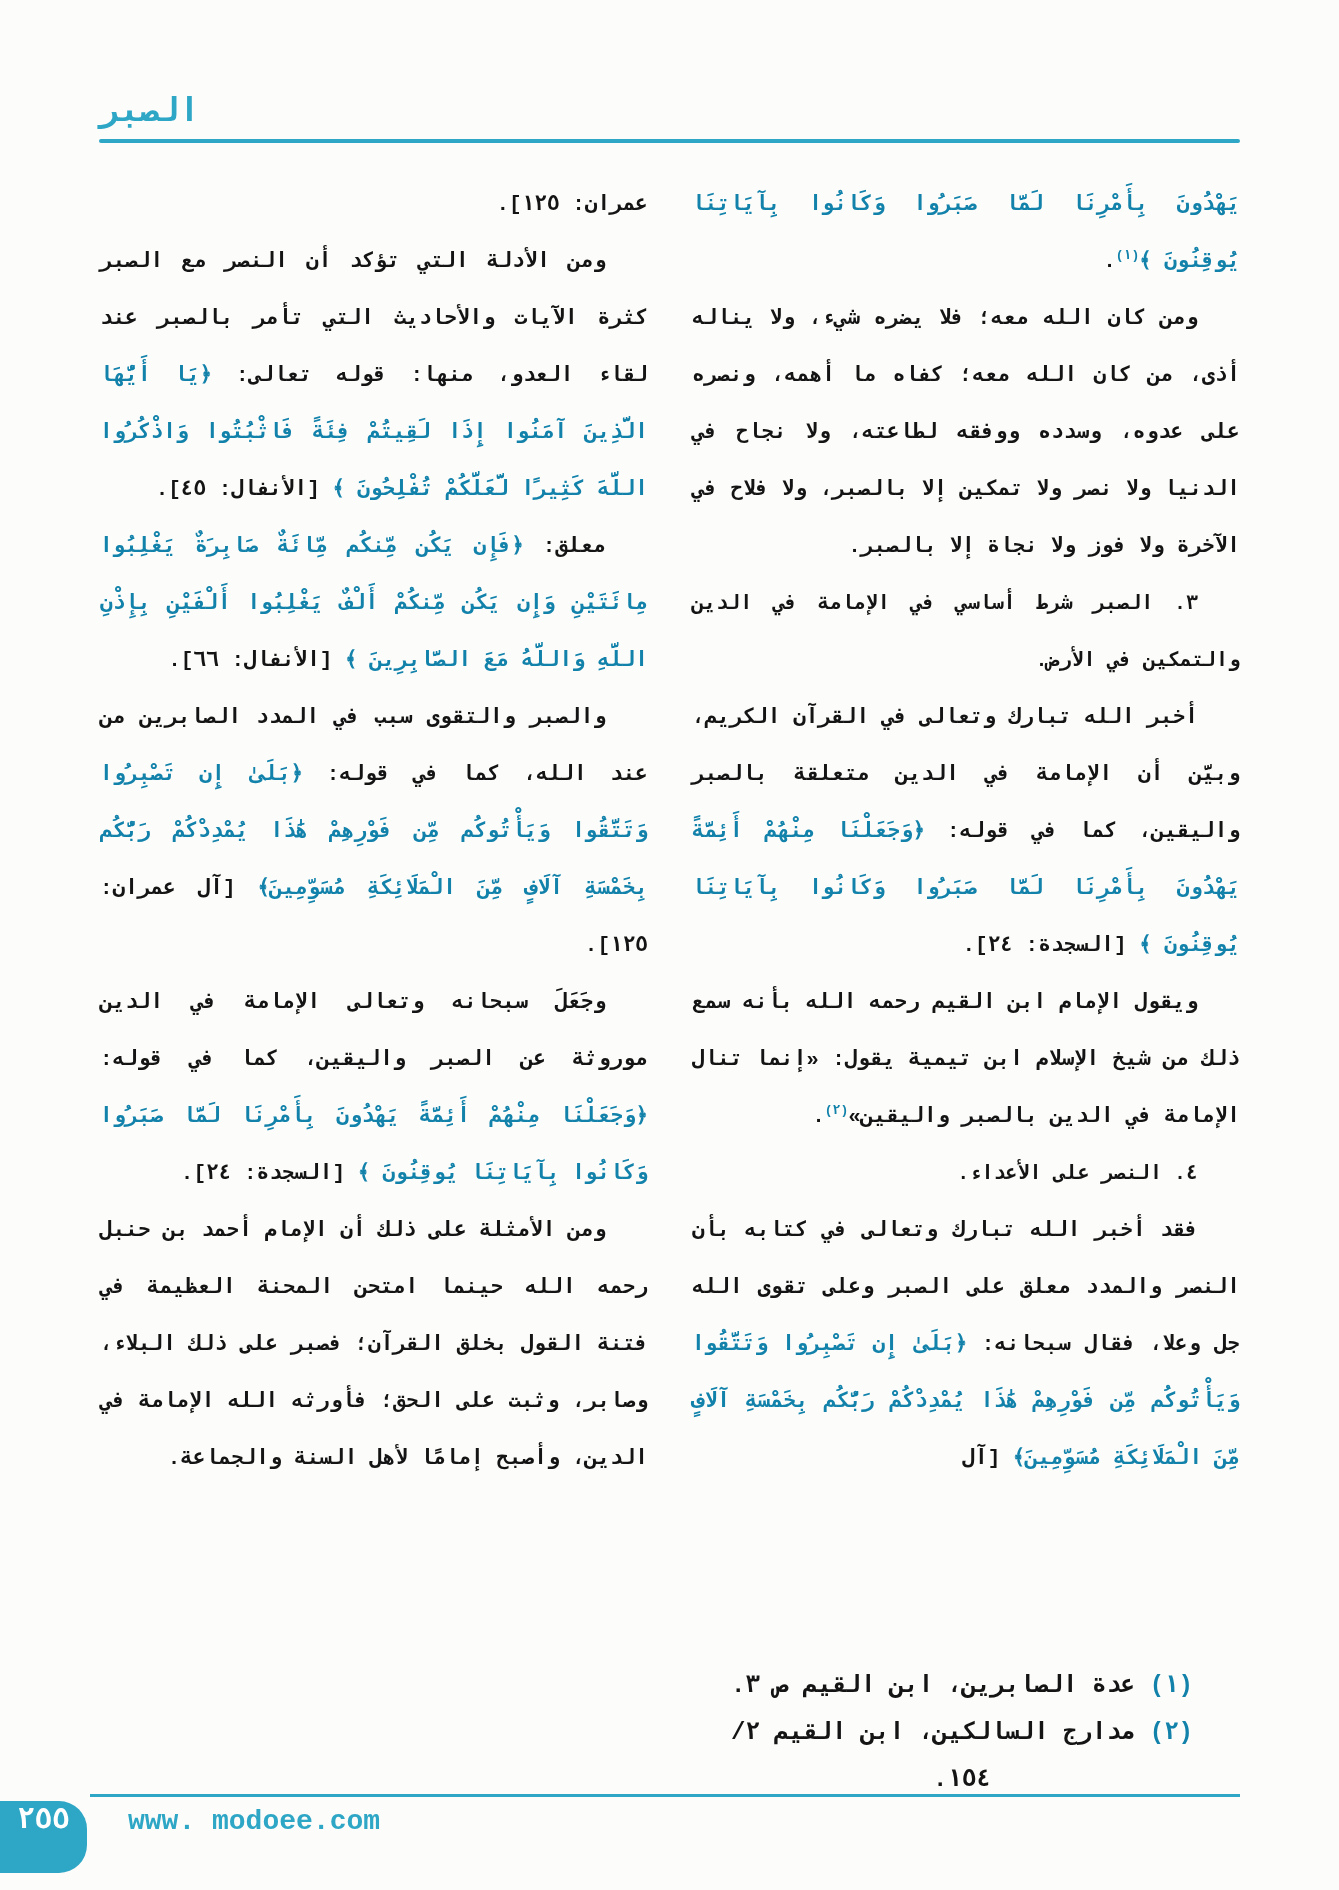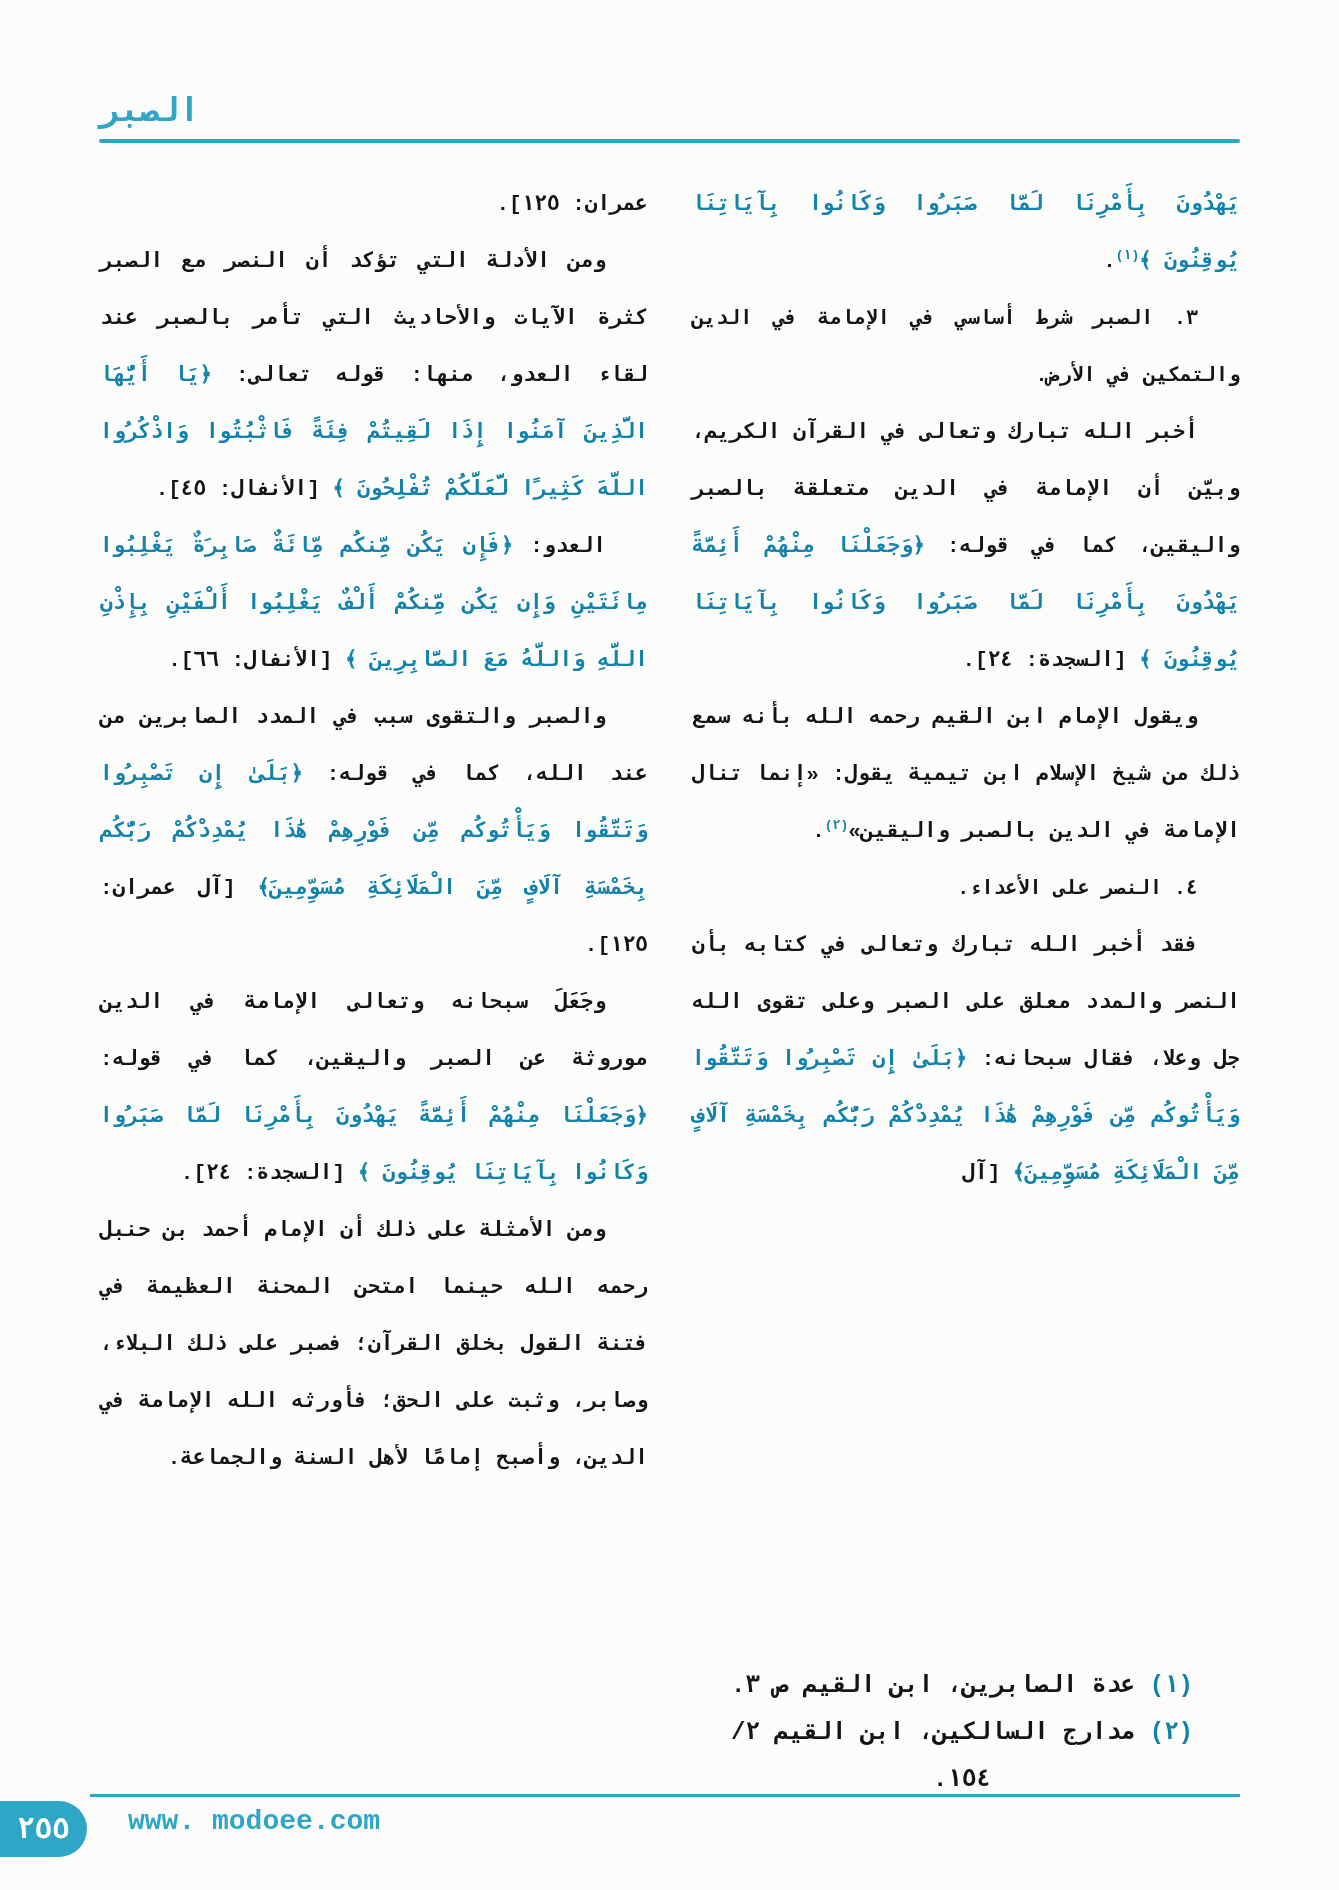--- a/index.html
+++ b/index.html
@@ -55,54 +55,55 @@
     font-size:24px;line-height:47px;font-weight:bold;color:var(--ink);
     text-align:center;
   }
   .fn-num{color:var(--quran);}
   
   .footer-rule{
     position:absolute;top:1794px;left:90px;width:1150px;height:3px;
     background:var(--accent);
   }
   .page-tab{
-    position:absolute;top:1801px;left:0;width:87px;height:56px;
+    position:absolute;top:1801px;left:0;width:87px;height:72px;
     background:var(--accent);
     border-radius:0 28px 28px 0;
     color:#ffffff;
-    display:flex;align-items:center;justify-content:center;
+    display:flex;justify-content:center;
     font-size:29px;font-weight:bold;
   }
   .footer-url{
     position:absolute;top:1806px;left:128px;
     color:var(--accent);font-size:28px;font-weight:bold;
     direction:ltr;
   }
 </style>
 </head>
 <body>
 
 <div class="page">
 
   <div class="header-title">الصبر</div>
   <div class="header-rule"></div>
 
   <div class="columns">
     <div class="col col-right" id="col-right">
         <p class="para no-indent"><span class="run run-q">يَهْدُونَ بِأَمْرِنَا لَمَّا صَبَرُوا وَكَانُوا بِآيَاتِنَا يُوقِنُونَ ﴾</span><sup class="run run-ref">(١)</sup><span class="run run-t">.</span></p>
+        <p class="para"><span class="run run-t">ومن كان الله معه؛ فلا يضره شيء، ولا يناله أذى، من كان الله معه؛ كفاه ما أهمه، ونصره على عدوه، وسدده ووفقه لطاعته، ولا نجاح في الدنيا ولا نصر ولا تمكين إلا بالصبر، ولا فلاح في الآخرة ولا فوز ولا نجاة إلا بالصبر.</span></p>
         <p class="para heading"><span class="run run-t">٣. الصبر شرط أساسي في الإمامة في الدين والتمكين في الأرض.</span></p>
         <p class="para"><span class="run run-t">أخبر الله تبارك وتعالى في القرآن الكريم، وبيَّن أن الإمامة في الدين متعلقة بالصبر واليقين، كما في قوله: </span><span class="run run-q">﴿وَجَعَلْنَا مِنْهُمْ أَئِمَّةً يَهْدُونَ بِأَمْرِنَا لَمَّا صَبَرُوا وَكَانُوا بِآيَاتِنَا يُوقِنُونَ ﴾</span><span class="run run-t"> [السجدة: ٢٤].</span></p>
         <p class="para"><span class="run run-t">ويقول الإمام ابن القيم رحمه الله بأنه سمع ذلك من شيخ الإسلام ابن تيمية يقول: «إنما تنال الإمامة في الدين بالصبر واليقين»</span><sup class="run run-ref">(٢)</sup><span class="run run-t">.</span></p>
         <p class="para heading"><span class="run run-t">٤. النصر على الأعداء.</span></p>
         <p class="para"><span class="run run-t">فقد أخبر الله تبارك وتعالى في كتابه بأن النصر والمدد معلق على الصبر وعلى تقوى الله جل وعلا، فقال سبحانه: </span><span class="run run-q">﴿بَلَىٰ إِن تَصْبِرُوا وَتَتَّقُوا وَيَأْتُوكُم مِّن فَوْرِهِمْ هَٰذَا يُمْدِدْكُمْ رَبُّكُم بِخَمْسَةِ آلَافٍ مِّنَ الْمَلَائِكَةِ مُسَوِّمِينَ﴾</span><span class="run run-t"> [آل</span></p>
       </div>
     <div class="col col-left" id="col-left">
         <p class="para no-indent"><span class="run run-t">عمران: ١٢٥].</span></p>
         <p class="para"><span class="run run-t">ومن الأدلة التي تؤكد أن النصر مع الصبر كثرة الآيات والأحاديث التي تأمر بالصبر عند لقاء العدو، منها: قوله تعالى: </span><span class="run run-q">﴿يَا أَيُّهَا الَّذِينَ آمَنُوا إِذَا لَقِيتُمْ فِئَةً فَاثْبُتُوا وَاذْكُرُوا اللَّهَ كَثِيرًا لَّعَلَّكُمْ تُفْلِحُونَ ﴾</span><span class="run run-t"> [الأنفال: ٤٥].</span></p>
-        <p class="para"><span class="run run-t">العدو: </span><span class="run run-q">﴿فَإِن يَكُن مِّنكُم مِّائَةٌ صَابِرَةٌ يَغْلِبُوا مِائَتَيْنِ وَإِن يَكُن مِّنكُمْ أَلْفٌ يَغْلِبُوا أَلْفَيْنِ بِإِذْنِ اللَّهِ وَاللَّهُ مَعَ الصَّابِرِينَ ﴾</span><span class="run run-t"> [الأنفال: ٦٦].</span></p>
+        <p class="para"><span class="run run-t">معلق: </span><span class="run run-q">﴿فَإِن يَكُن مِّنكُم مِّائَةٌ صَابِرَةٌ يَغْلِبُوا مِائَتَيْنِ وَإِن يَكُن مِّنكُمْ أَلْفٌ يَغْلِبُوا أَلْفَيْنِ بِإِذْنِ اللَّهِ وَاللَّهُ مَعَ الصَّابِرِينَ ﴾</span><span class="run run-t"> [الأنفال: ٦٦].</span></p>
         <p class="para"><span class="run run-t">والصبر والتقوى سبب في المدد الصابرين من عند الله، كما في قوله: </span><span class="run run-q">﴿بَلَىٰ إِن تَصْبِرُوا وَتَتَّقُوا وَيَأْتُوكُم مِّن فَوْرِهِمْ هَٰذَا يُمْدِدْكُمْ رَبُّكُم بِخَمْسَةِ آلَافٍ مِّنَ الْمَلَائِكَةِ مُسَوِّمِينَ﴾</span><span class="run run-t"> [آل عمران: ١٢٥].</span></p>
         <p class="para"><span class="run run-t">وجَعَلَ سبحانه وتعالى الإمامة في الدين موروثة عن الصبر واليقين، كما في قوله: </span><span class="run run-q">﴿وَجَعَلْنَا مِنْهُمْ أَئِمَّةً يَهْدُونَ بِأَمْرِنَا لَمَّا صَبَرُوا وَكَانُوا بِآيَاتِنَا يُوقِنُونَ ﴾</span><span class="run run-t"> [السجدة: ٢٤].</span></p>
         <p class="para"><span class="run run-t">ومن الأمثلة على ذلك أن الإمام أحمد بن حنبل رحمه الله حينما امتحن المحنة العظيمة في فتنة القول بخلق القرآن؛ فصبر على ذلك البلاء، وصابر، وثبت على الحق؛ فأورثه الله الإمامة في الدين، وأصبح إمامًا لأهل السنة والجماعة.</span></p>
       </div>
   </div>
 
   <div class="footnotes" id="footnotes">
       <div class="footnote"><span class="fn-num">(١)</span><span class="fn-text"> عدة الصابرين، ابن القيم ص ٣.</span></div>
       <div class="footnote"><span class="fn-num">(٢)</span><span class="fn-text"> مدارج السالكين، ابن القيم ٢/ ١٥٤.</span></div>
     </div>

